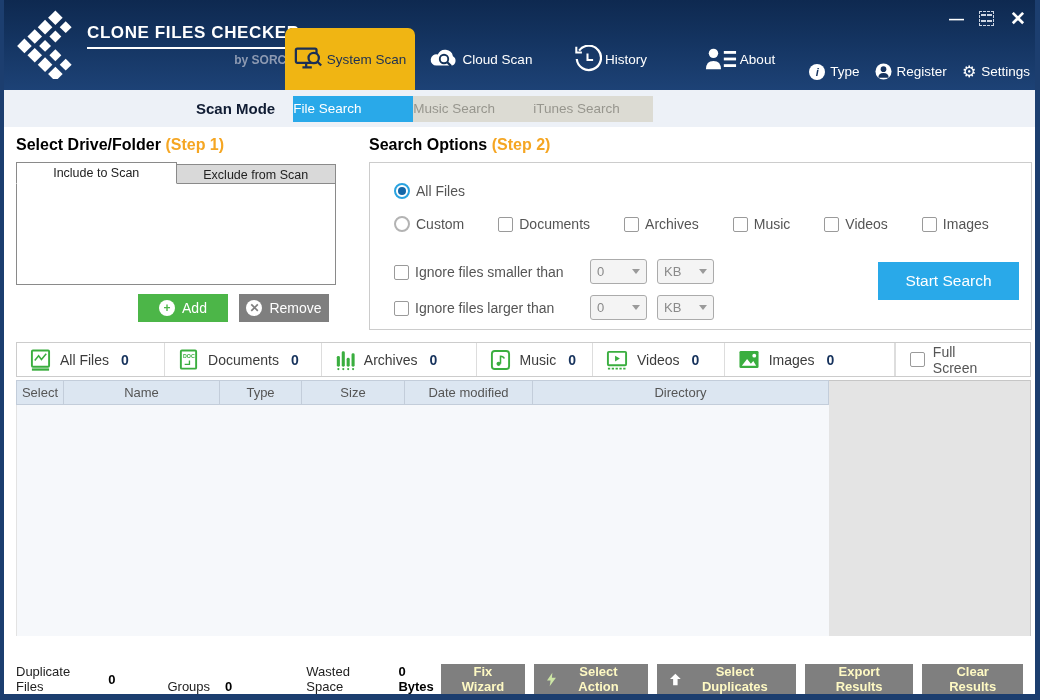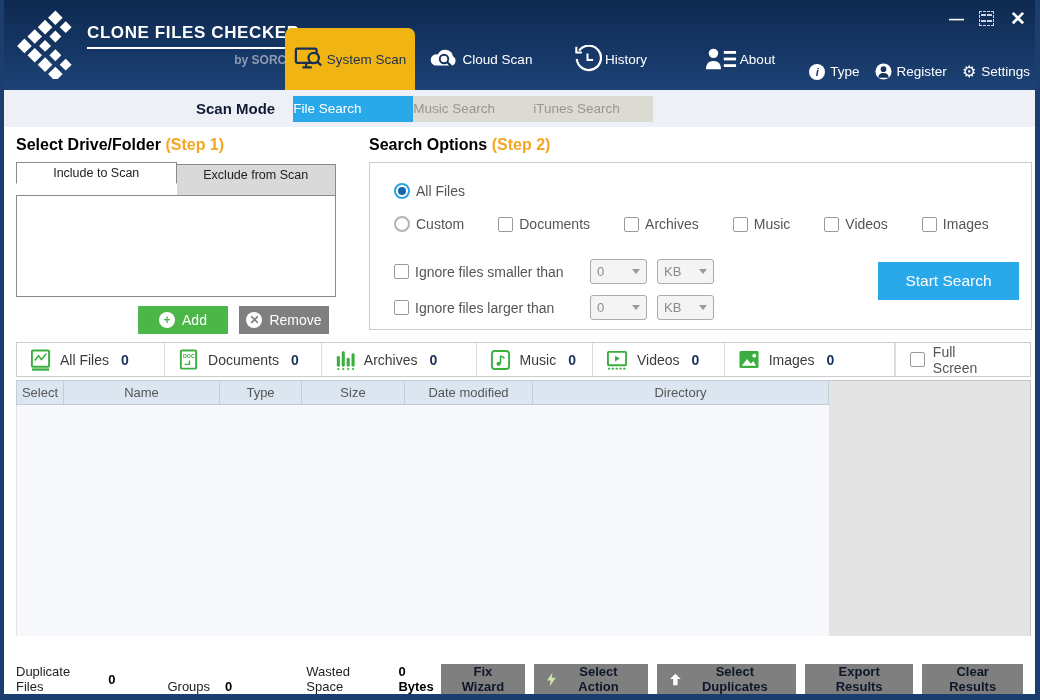--- a/index.html
+++ b/index.html
@@ -49,21 +49,21 @@
   .mode-tab.active { background:#29a9e9; color:#fff; }
 
   
   .left-panel { position:absolute; left:12px; top:136px; width:320px; }
   .panel-title { font-size:16px; font-weight:bold; color:#000; }
   .step { color:#f5a623; }
   .folder-tabs { display:flex; margin-top:8px; position:relative; z-index:2; }
   .folder-tab { flex:1; height:22px; line-height:20px; text-align:center; font-size:12.5px;
                 border:1px solid #8a8a8a; background:#d9d9d9; color:#222; cursor:pointer; }
   .folder-tab.active { background:#fff; border-bottom-color:#fff; }
-  .folder-tab.inactive { margin-top:2px; height:32px; border-left:none; }
+  .folder-tab.inactive { margin-top:2px; height:20px; border-left:none; }
   .folder-list { height:102px; border:1px solid #8a8a8a; background:#fff; margin-top:-1px; position:relative; z-index:1; }
   .folder-buttons { display:flex; justify-content:flex-end; gap:11px; margin-top:9px; padding-right:7px; }
   .panel-btn { width:90px; height:28px; border:none; color:#fff; font-size:14px; cursor:pointer;
                display:flex; align-items:center; justify-content:center; gap:7px; }
   .btn-add { background:#4cb648; }
   .btn-remove { background:#7f7f7f; }
   .btn-circle { width:16px; height:16px; border-radius:50%; background:#fff; display:inline-flex;
                 align-items:center; justify-content:center; font-size:12px; font-weight:bold; }
   .btn-add .btn-circle { color:#4cb648; }
   .btn-remove .btn-circle { color:#7f7f7f; }
@@ -75,21 +75,21 @@
   .opt-row2 { margin-top:17px; gap:34px; }
   .radio { width:16px; height:16px; border:2px solid #b3b3b3; border-radius:50%; background:#fff;
            position:relative; flex:none; cursor:pointer; }
   .radio.checked { border-color:#2aa3e0; }
   .radio.checked::after { content:""; position:absolute; inset:2px; background:#1467a8; border-radius:50%; }
   .cb { width:15px; height:15px; border:1px solid #9a9a9a; border-radius:2px; background:#fff; flex:none; cursor:pointer; }
   .opt-label { font-size:14px; color:#555; margin-left:6px; white-space:nowrap; }
   .check-item { display:flex; align-items:flex-end; }
   .ignore-row { margin-top:11px; display:flex; align-items:center; }
   .ignore-row.first { margin-top:27px; }
-  .ignore-label-wrap { width:196px; display:flex; align-items:flex-start; }
+  .ignore-label-wrap { width:196px; display:flex; align-items:flex-end; }
   .size-select { width:57px; height:25px; border:1px solid #ababab; border-radius:3px; background:#f4f4f4;
                  color:#8a8a8a; font-size:13px; display:flex; align-items:center; justify-content:space-between;
                  padding:0 6px; margin-right:10px; cursor:default; }
   .caret { width:0; height:0; border-left:4px solid transparent; border-right:4px solid transparent;
            border-top:5px solid #9a9a9a; }
   .start-btn { position:absolute; right:12px; top:99px; width:141px; height:38px; background:#29a9e9;
                color:#fff; border:none; font-size:15.5px; font-family:inherit; cursor:pointer; }
 
   
   .results { position:absolute; left:12px; top:342px; width:1015px; }
@@ -110,21 +110,21 @@
   .side-panel { flex:1; background:#e4e4e4; border:1px solid #c6c6c6; border-left:none; }
 
   
   .bottom-bar { position:absolute; left:0; right:0; bottom:0; height:58px; background:#fff;
                 display:flex; align-items:flex-end; padding:0 12px; }
   .stat { display:flex; align-items:center; font-size:13px; color:#222; }
   .stat .val { font-weight:bold; color:#000; margin-left:15px; }
   .stat-groups { margin-left:52px; }
   .stat-wasted { margin-left:74px; }
   .bar-buttons { margin-left:auto; display:flex; gap:9px; }
-  .bar-btn { height:30px; background:#7f7f7f; color:#0f172a; border:none; font-size:13px; font-weight:bold;
+  .bar-btn { height:30px; background:#7f7f7f; color:#fef9c3; border:none; font-size:13px; font-weight:bold;
              font-family:inherit; display:flex; align-items:center; gap:6px; padding:0 13px; cursor:pointer; }
 </style>
 </head>
 <body>
 
 <div class="window">
 
   <div class="titlebar">
 
     <div class="logo">

